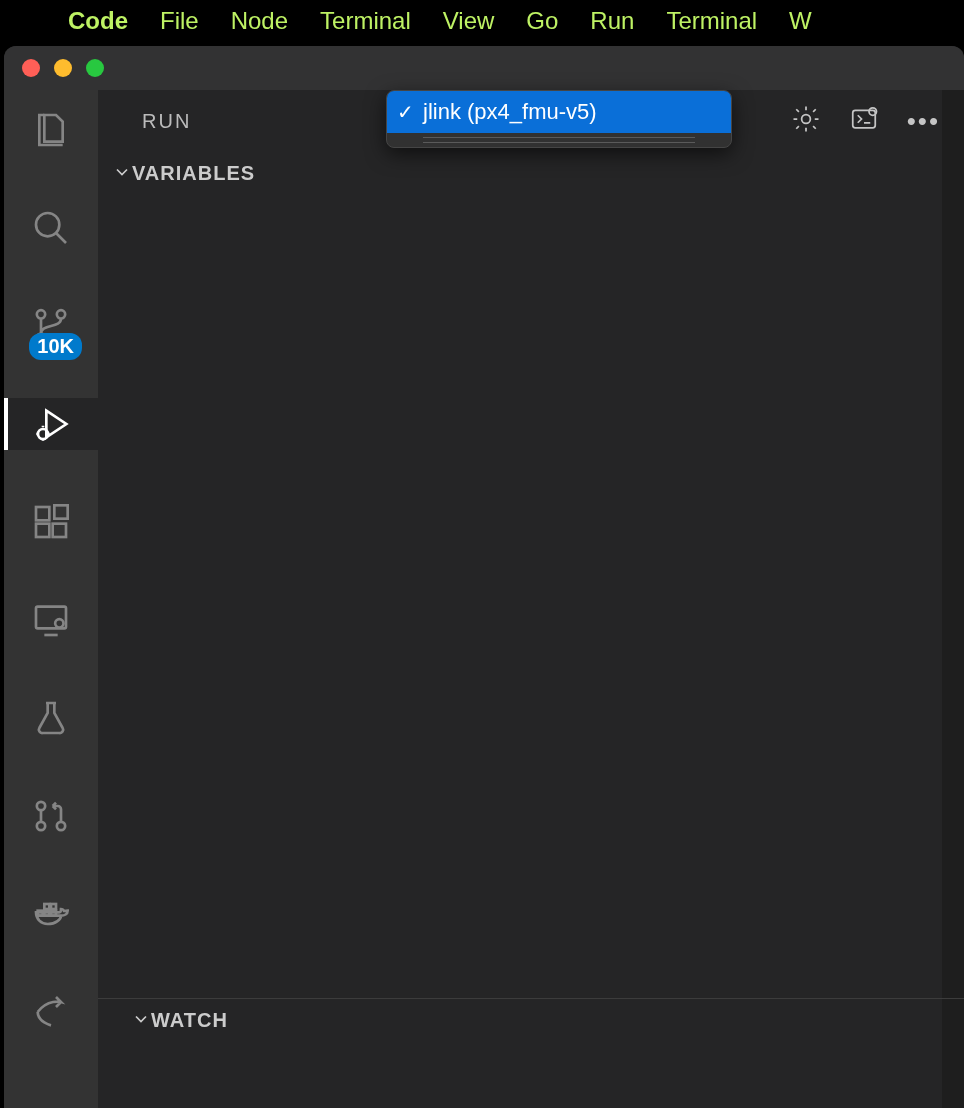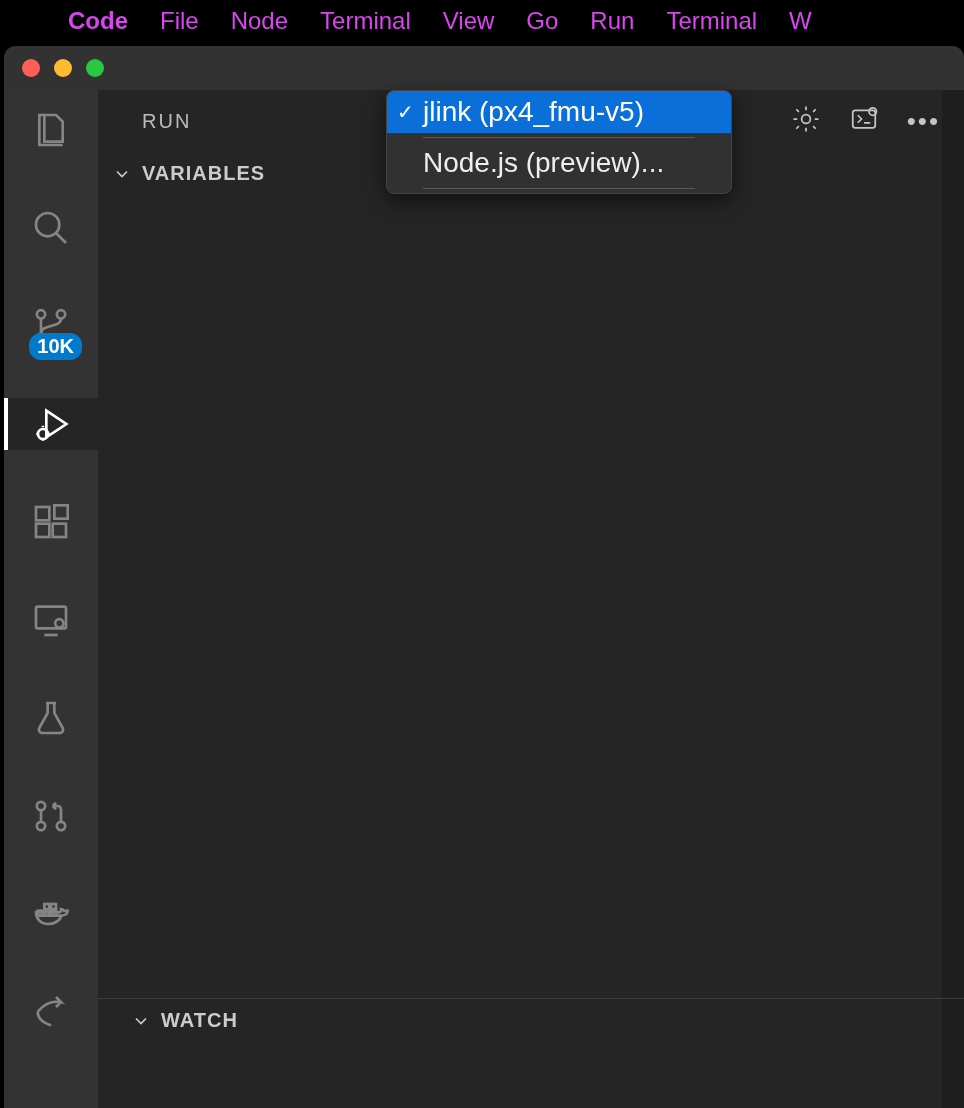--- a/index.html
+++ b/index.html
@@ -1,18 +1,18 @@
 <!DOCTYPE html>
 <html><head>
 <meta charset="utf-8">
 <style>
   * { box-sizing: border-box; margin: 0; padding: 0; }
   html, body { width: 964px; height: 1108px; background: #000; font-family: -apple-system, "Helvetica Neue", Arial, sans-serif; overflow: hidden; color: #ccc; }
   
-  .menubar { height: 42px; background: #000; display: flex; align-items: center; padding-left: 28px; gap: 32px; font-size: 24px; color: #d946ef; font-weight: 400; }
+  .menubar { height: 42px; background: #000; display: flex; align-items: center; padding-left: 28px; gap: 32px; font-size: 24px; color: #bef264; font-weight: 400; }
   .menubar .apple { font-size: 26px; margin-right: 8px;}
   .menubar .appname { font-weight: 700; }
   .menubar span { white-space: nowrap; }
   
   .window { position: absolute; top: 46px; left: 4px; right: 0; bottom: 0; background: #252526; border-top-left-radius: 12px; border-top-right-radius: 12px; overflow: hidden; }
   .titlebar { height: 44px; background: #323233; display: flex; align-items: center; padding-left: 18px; gap: 14px; }
   .traffic { width: 18px; height: 18px; border-radius: 50%; }
   .tl-close { background: #ff5f57; }
   .tl-min   { background: #febc2e; }
   .tl-max   { background: #28c840; }
@@ -23,26 +23,26 @@
   .activitybar .item.active { border-left: 4px solid #fff; background:#252526; }
   .activitybar .item.active svg { stroke:#ffffff; }
   .activitybar svg { width: 40px; height: 40px; stroke: #858585; fill: none; stroke-width: 1.6; }
   .badge { position: absolute; bottom: -8px; right: 16px; background: #007acc; color: #fff; border-radius: 12px; font-size: 20px; font-weight: 700; padding: 2px 8px; }
   
   .sidebar { flex: 1; background: #252526; position: relative; }
   .sidebar-header { height: 62px; display: flex; align-items: center; padding-left: 44px; color: #bbbbbb; font-size: 20px; letter-spacing: 2px; }
   .sidebar-header .actions { position: absolute; right: 24px; display: flex; gap: 28px; align-items:center;}
   .sidebar-header .actions svg { width: 30px; height: 30px; stroke: #c5c5c5; fill: none; stroke-width: 1.4; }
   .ellipsis-dots { color:#c5c5c5; font-size:26px; letter-spacing:2px; line-height:1;}
-  .section { display:flex; align-items:center; gap:10px; padding: 10px 14px; color:#cccccc; font-size:20px; font-weight:700; letter-spacing:1px;}
+  .section { display:flex; align-items:flex-start; padding: 10px 14px; color:#cccccc; font-size:20px; font-weight:700; letter-spacing:1px;}
   .chevron { width:20px; height:20px; stroke:#cccccc; fill:none; stroke-width:2;}
   .watch-section { position:absolute; bottom:66px; left:0; right:0; border-top:1px solid #3c3c3c;padding-left:19px;}
   
   .dropdown { position:absolute; top:0px; left:288px; width:346px; background:#313131; border:1px solid #454545; border-radius:8px; box-shadow:0 6px 20px rgba(0,0,0,0.6); overflow:hidden; z-index:10;}
-  .dropdown .opt { display:flex; align-items:center; height:42px; padding-left:36px; font-size:28px; color:#eeeeee; position:relative;}
+  .dropdown .opt { display:flex; align-items:center; height:42px; padding-left:36px; font-size:22px; color:#eeeeee; position:relative;}
   .dropdown .opt.selected { background:#0a6fd8; color:#fff;}
   .dropdown .opt.selected::before { content:"✓"; position:absolute; left:10px; font-size:20px; }
   .dropdown hr { border:none; border-top:1px solid #5a5a5a; margin:4px 36px;}
   
   .editor-sliver { position:absolute; top:0; right:0; width:22px; height:100%; background:#1e1e1e;}
 </style>
 </head>
 <body>
 
 <div class="menubar">
@@ -167,21 +167,20 @@
       <div class="section">
         <svg class="chevron" viewBox="0 0 24 24">
             <path d="M6 9l6 6 6-6"></path>
           </svg>
         <span>VARIABLES</span>
       </div>
 
       <div class="dropdown">
         <div class="opt selected">jlink (px4_fmu-v5)</div>
         <hr>
-        <div class="opt">Node.js (preview)...</div>
         <hr>
       </div>
 
       <div class="watch-section">
         <div class="section">
           <svg class="chevron" viewBox="0 0 24 24">
               <path d="M6 9l6 6 6-6"></path>
             </svg>
           <span>WATCH</span>
         </div>

